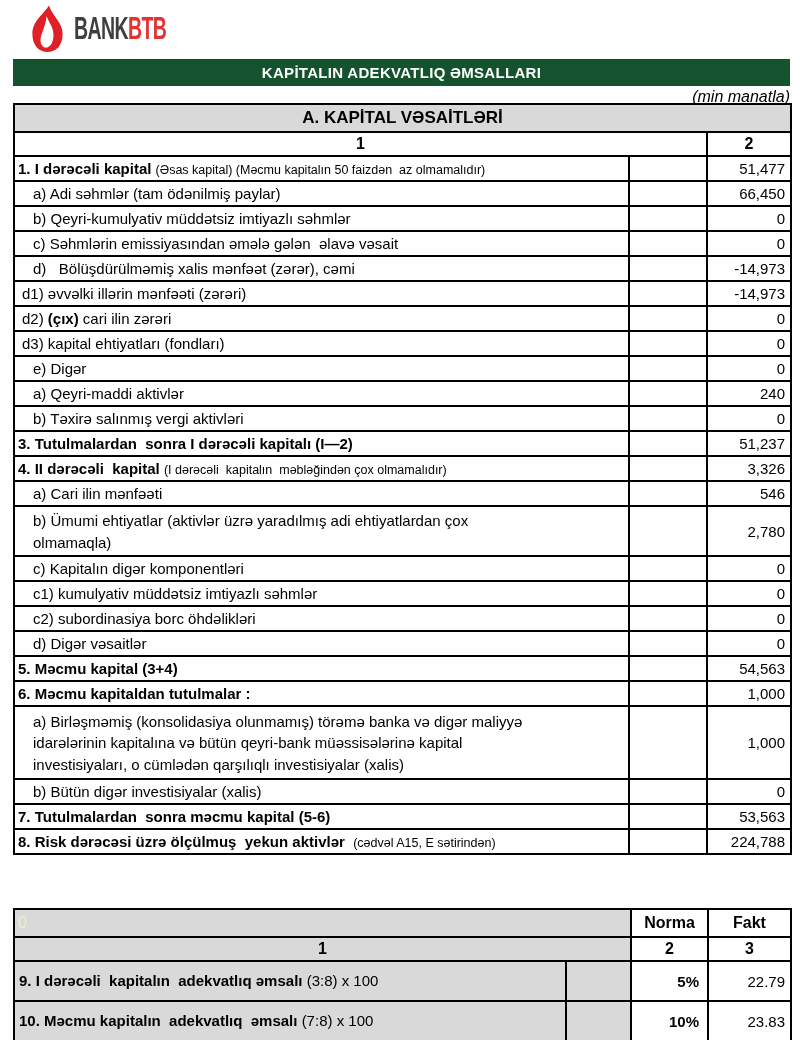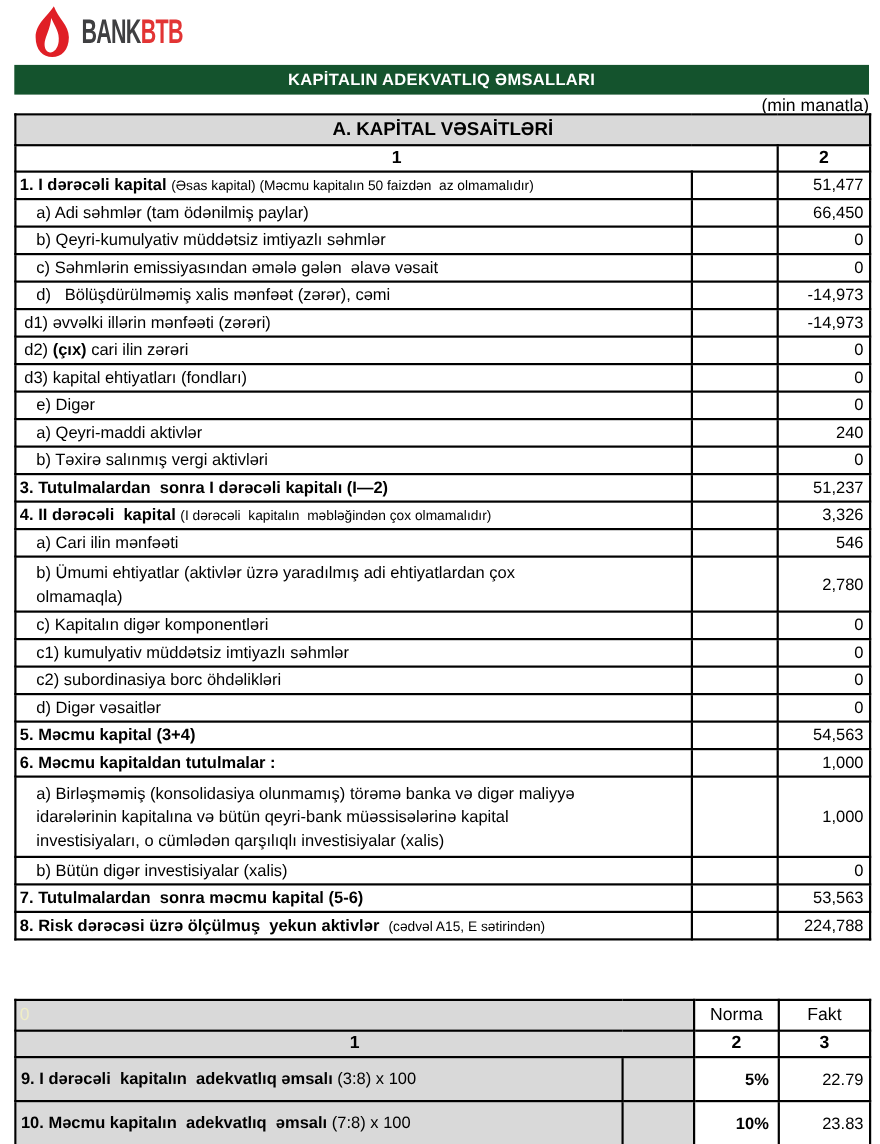--- a/index.html
+++ b/index.html
@@ -15,21 +15,21 @@
   .logo-bank { color:#3f3f41; }
   .logo-btb  { color:#e23434; }
 
   
   .banner { position:absolute; left:13px; top:59px; width:777px; height:27px;
             background:#14532d; color:#fff; display:flex; align-items:center; justify-content:center;
             font-weight:bold; font-size:15px; letter-spacing:.3px; }
 
   
   .unit-note { position:absolute; left:13px; top:88px; width:777px; text-align:right;
-               font-size:16px; }
+               font-style:italic; font-size:16px; }
 
   
   table { border-collapse:collapse; table-layout:fixed; position:absolute; left:13px; background:#fff; }
   td, th { border:2px solid #000; overflow:hidden; vertical-align:middle; font-size:15px; }
 
   #main-table { top:103px; width:777px; }
   #ratio-table { top:908px; width:777px; }
 
   .tbl-title { background:#d9d9d9; text-align:center; font-weight:bold; font-size:17px; height:28px; }
   .colnum { text-align:center; font-weight:bold; font-size:16px; height:24px; }
@@ -43,21 +43,21 @@
   td.gap { }
   td.val { text-align:right; padding-right:5px; }
 
   tr.h1 td { height:25px; }
   tr.h2 td { height:50px; }
   tr.h3 td { height:73px; }
 
   
   #ratio-table td.gray { background:#d9d9d9; }
   #ratio-table .corner { background:#d9d9d9; color:#f0eec6; font-size:16px; padding-left:3px; height:28px; }
-  #ratio-table .head { text-align:center; font-weight:normal; font-size:16px; height:28px; background:#fff; }
+  #ratio-table .head { text-align:center; font-weight:bold; font-size:16px; height:28px; background:#fff; }
   #ratio-table .colnum { background:#fff; }
   #ratio-table .colnum.gray { background:#d9d9d9; }
   #ratio-table tr.r td { height:40px; }
   #ratio-table td.rlabel { background:#d9d9d9; white-space:pre-wrap; padding-left:4px; line-height:1.35; }
   #ratio-table td.rlabel .b { font-weight:bold; }
   #ratio-table td.rgap { background:#d9d9d9; }
   #ratio-table td.norma { text-align:right; padding-right:8px; font-weight:bold; }
   #ratio-table td.fakt { text-align:right; padding-right:5px;margin-left:40px; }
 </style>
 </head>

